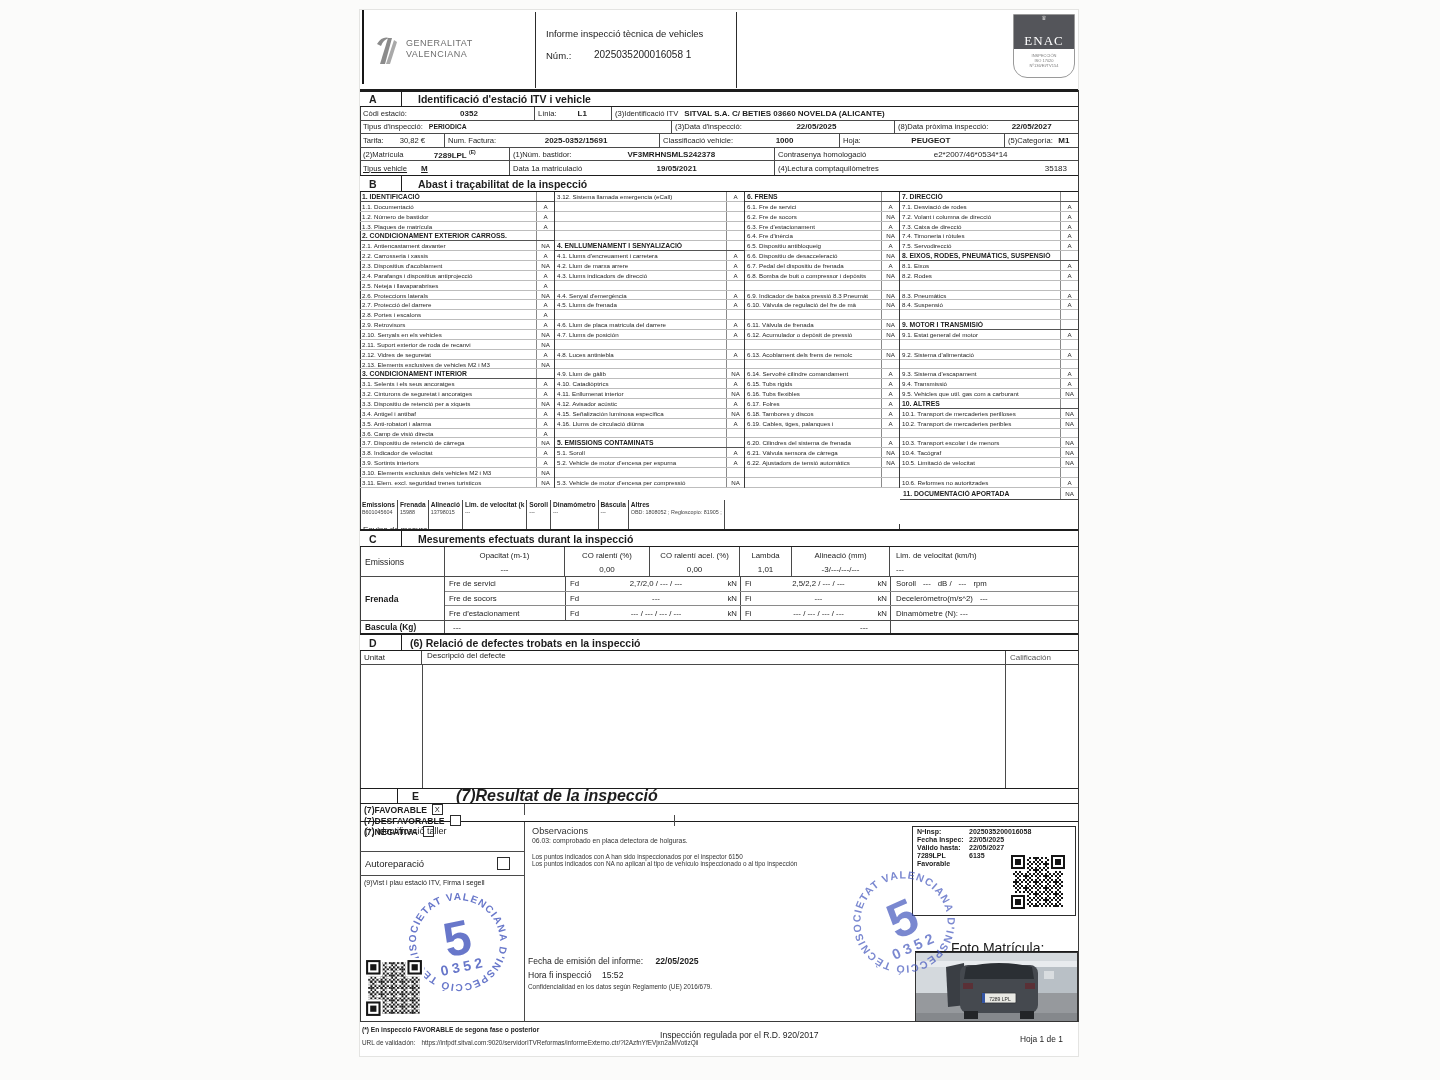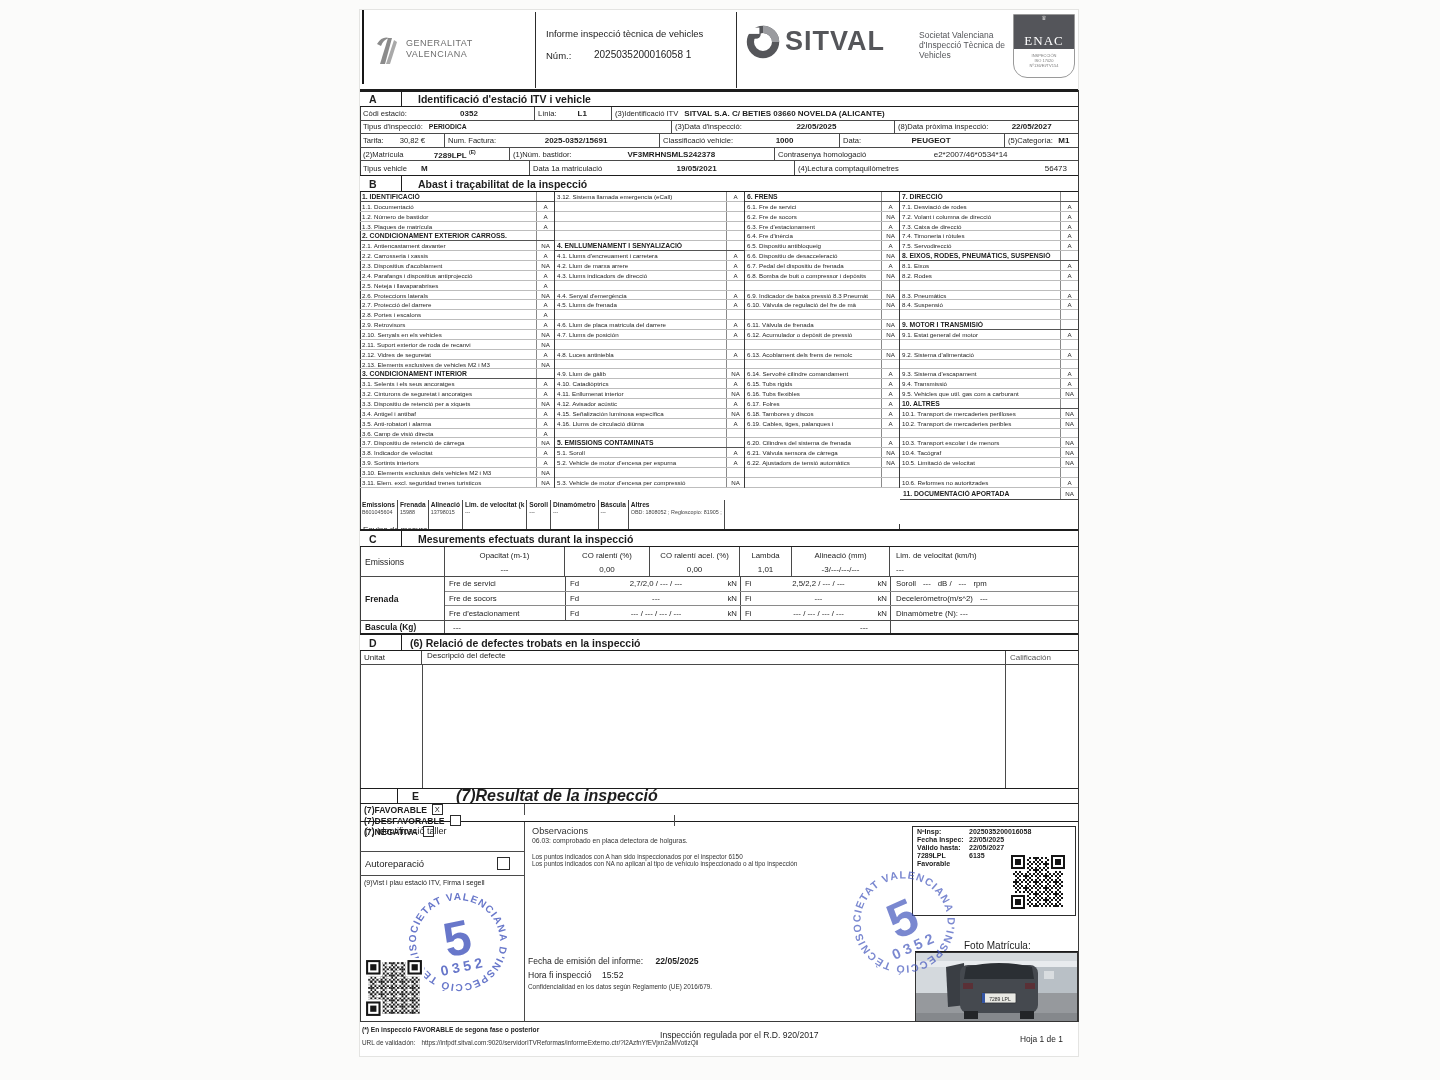--- a/index.html
+++ b/index.html
@@ -111,21 +111,21 @@
   .bl-col{position:absolute;left:0;top:0;width:165px;height:200px;border-right:1px solid #4a4a4a;box-sizing:border-box;}
   .taller{height:30px;border-bottom:1px solid #4a4a4a;box-sizing:border-box;font-size:9px;padding:4px 0 0 5px;}
   .autorep{height:24px;border-bottom:1px solid #4a4a4a;box-sizing:border-box;font-size:9.5px;display:flex;align-items:center;justify-content:space-between;padding:0 14px 0 5px;}
   .vist{font-size:7px;padding:3px 0 0 4px;}
   .obs-title{font-size:9.2px;color:#333;}
   .obs-line{font-size:6.8px;color:#333;}
   .infobox{position:absolute;left:552px;top:4px;width:164px;height:90px;border:1.5px solid #2c2c2c;box-sizing:border-box;background:#fff;font-size:7px;}
   .ib-row{display:flex;padding:1px 0 0 4px;}
   .ib-lab{width:52px;font-weight:bold;}
   .ib-val{font-weight:bold;}
-  .foto-label{position:absolute;left:604px;top:118px;font-size:10px;}
+  .foto-label{position:absolute;left:591px;top:118px;font-size:14px;}
   .foto-line{position:absolute;left:555px;top:129px;width:163px;border-top:2.5px solid #1a1a1a;}
   .photo{position:absolute;left:555px;top:130px;width:163px;height:70px;border:1px solid #333;box-sizing:border-box;overflow:hidden;}
 
   .stamp{position:absolute;opacity:.8;}
   .qr{position:absolute;}
 
   
   .foot-note{position:absolute;left:2px;top:1016px;font-size:6.6px;font-weight:bold;}
   .foot-url{position:absolute;left:2px;top:1029px;font-size:6.4px;color:#333;display:flex;gap:6px;}
   .foot-reg{position:absolute;left:300px;top:1020px;font-size:8.6px;}
@@ -149,33 +149,20 @@
       <div>VALENCIANA</div>
     </div>
   </div>
 
   <div class="hdr-cell hdr-mid" style="left:175px;width:202px;">
     <div class="abs informe nowrap" style="left:10px;top:16px;width:190px;">Informe inspecció tècnica de vehicles</div>
     <div class="abs num-lb" style="left:10px;top:38px;">Núm.:</div>
     <div class="abs num-val" style="left:58px;top:37px;">2025035200016058 1</div>
   </div>
 
-  <div class="hdr-cell" style="left:377px;width:273px;">
-    <svg class="abs" style="left:8px;top:12px;" width="36" height="36" viewBox="0 0 40 40">
-      <circle cx="20" cy="20" r="14" fill="none" stroke="#55565a" stroke-width="8"></circle>
-      <path d="M20 6 a14 14 0 0 1 14 14" fill="none" stroke="#9a9b9f" stroke-width="8"></path>
-      <circle cx="12" cy="11" r="5.5" fill="#55565a"></circle>
-      <rect x="4" y="4" width="12" height="7" fill="#ffffff"></rect>
-    </svg>
-    <div class="abs sitval-word" style="left:48px;top:14px;">SITVAL</div>
-    <div class="abs sitval-sub" style="left:182px;top:18px;width:92px;">
-      <div>Societat Valenciana</div>
-      <div>d'Inspecció Tècnica de Vehicles</div>
-    </div>
-  </div>
 
   <div class="enac-box">
     <div class="enac-top">
       <div class="enac-crown">♛</div>
       <div class="enac-name">ENAC</div>
     </div>
     <div class="enac-small">
       <div>INSPECCIÓN</div>
       <div>ISO 17020</div>
       <div>Nº136/EI/TV154</div>
@@ -226,21 +213,21 @@
           </div>
       <div class="ac" style="width:215px;">
             <span class="lb">Num. Factura:</span>
             <span class="vl">2025-0352/15691</span>
           </div>
       <div class="ac" style="width:180px;">
             <span class="lb">Classificació vehicle:</span>
             <span class="vl">1000</span>
           </div>
       <div class="ac" style="width:165px;">
-            <span class="lb">Data:</span>
+            <span class="lb">Hoja:</span>
             <span class="vl">PEUGEOT</span>
           </div>
       <div class="ac last" style="flex:1;">
             <span class="lb">(5)Categoría:</span>
             <span class="vl">M1</span>
           </div>
     </div>
     <div class="a-row">
       <div class="ac" style="width:150px;">
             <span class="lb">(2)Matrícula</span>
@@ -249,31 +236,31 @@
       <div class="ac" style="width:265px;">
             <span class="lb">(1)Núm. bastidor:</span>
             <span class="vl">VF3MRHNSMLS242378</span>
           </div>
       <div class="ac last" style="flex:1;">
             <span class="lb">Contrasenya homologació</span>
             <span class="vl" style="font-weight:normal;">e2*2007/46*0534*14</span>
           </div>
     </div>
     <div class="a-row" style="border-bottom:none;">
-      <div class="ac" style="width:170px;">
+      <div class="ac" style="width:150px;text-decoration:underline;">
             <span class="lb">Tipus vehicle</span>
             <span class="vl left" style="padding-left:14px;">M</span>
           </div>
       <div class="ac" style="width:265px;">
             <span class="lb">Data 1a matriculació</span>
             <span class="vl">19/05/2021</span>
           </div>
       <div class="ac last" style="flex:1;">
             <span class="lb">(4)Lectura comptaquilòmetres</span>
-            <span class="vl" style="text-align:right;padding-right:8px;font-weight:normal;">56473</span>
+            <span class="vl" style="text-align:right;padding-right:8px;font-weight:normal;">35183</span>
           </div>
     </div>
   </div>
 
   <div class="secbar thin" style="top:165px;">
     <span class="secletter">B</span>
     <span class="sectitle">Abast i traçabilitat de la inspecció</span>
   </div>
 
   <div class="bgrid">

